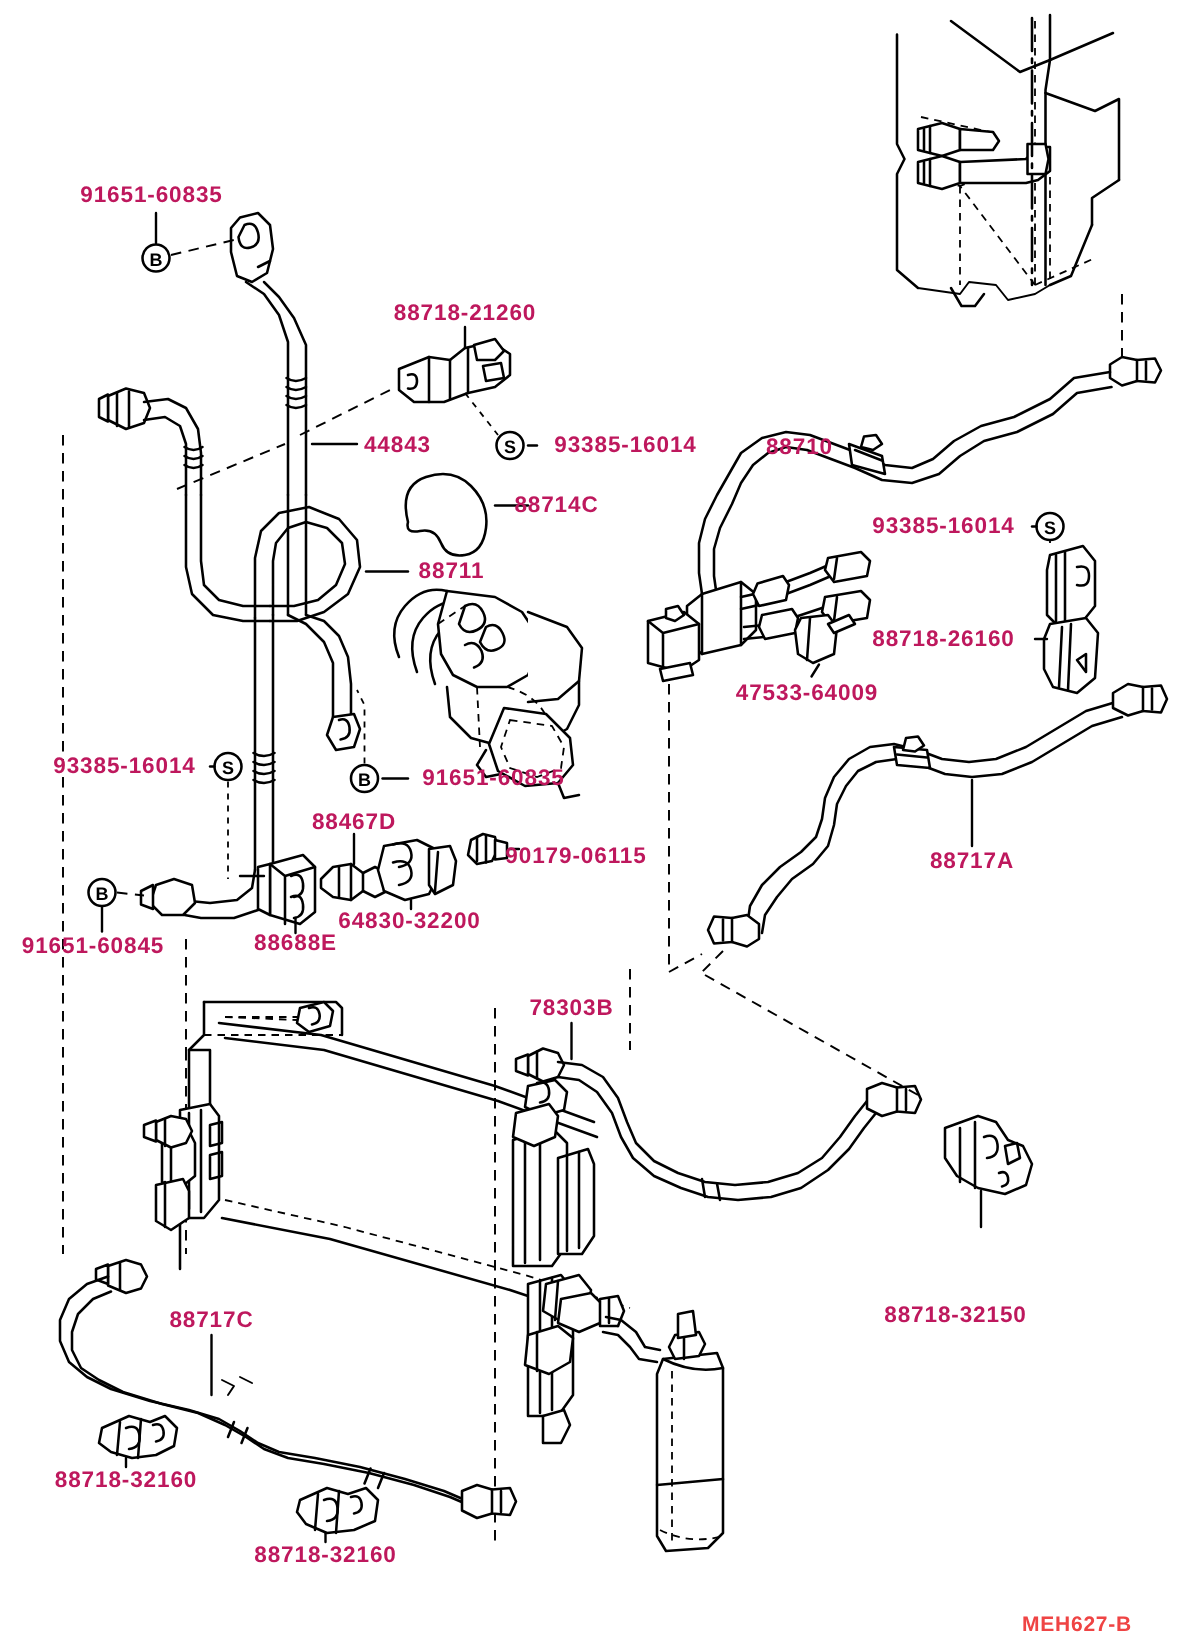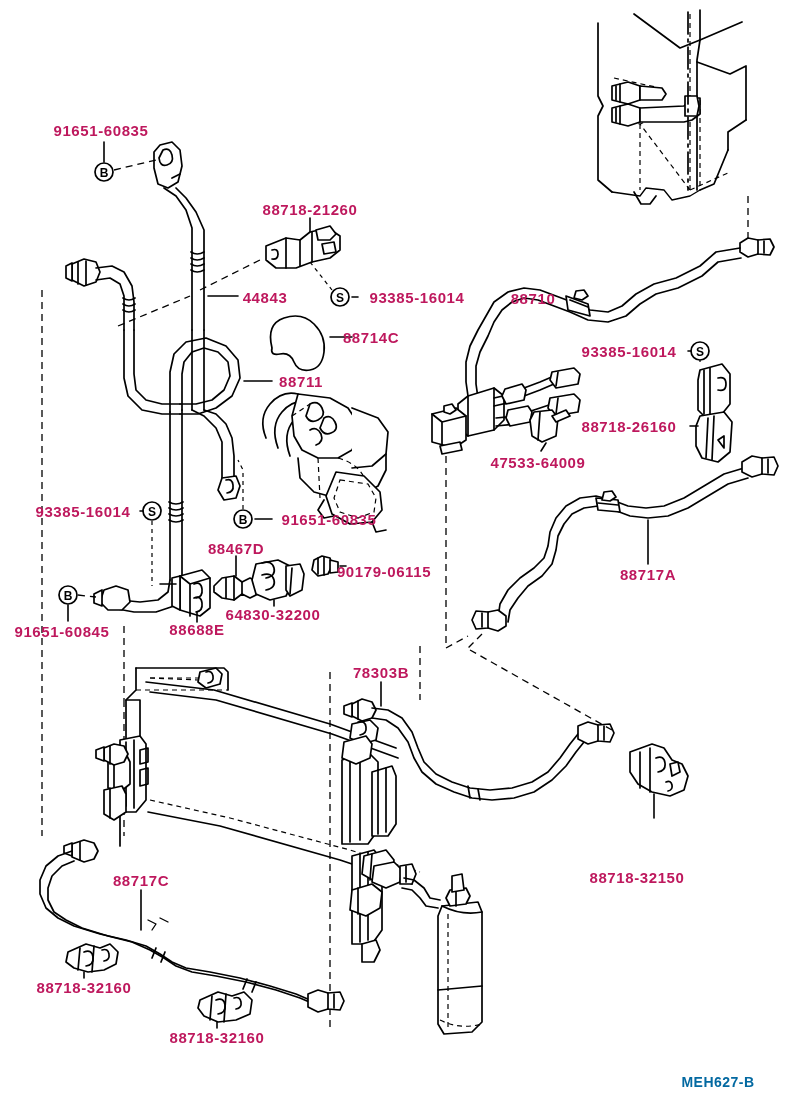--- a/index.html
+++ b/index.html
@@ -5,21 +5,21 @@
 <style>
   html,body{margin:0;padding:0;background:#ffffff;}
   body{width:792px;height:1100px;overflow:hidden;
        font-family:"Liberation Sans","DejaVu Sans",sans-serif;}
   #sheet{position:relative;width:792px;height:1100px;background:#fff;}
   #art{position:absolute;left:0;top:0;width:792px;height:1100px;}
   .lbl{position:absolute;white-space:nowrap;color:#be185d;
        font-family:"Liberation Sans","DejaVu Sans",sans-serif;
        font-size:15px;font-weight:700;letter-spacing:0.6px;
        line-height:1;transform:translate(-50%,-50%);}
-  .wm{position:absolute;white-space:nowrap;color:#0369a1;
+  .wm{position:absolute;white-space:nowrap;color:#ef4444;
       font-family:"Liberation Sans","DejaVu Sans",sans-serif;
       font-size:14px;font-weight:700;letter-spacing:0.5px;
       transform:translate(-50%,-50%);}
 </style>
 </head>
 <body>
 
 <div id="sheet">
 
   <svg id="art" viewBox="0 0 792 1100" xmlns="http://www.w3.org/2000/svg">

